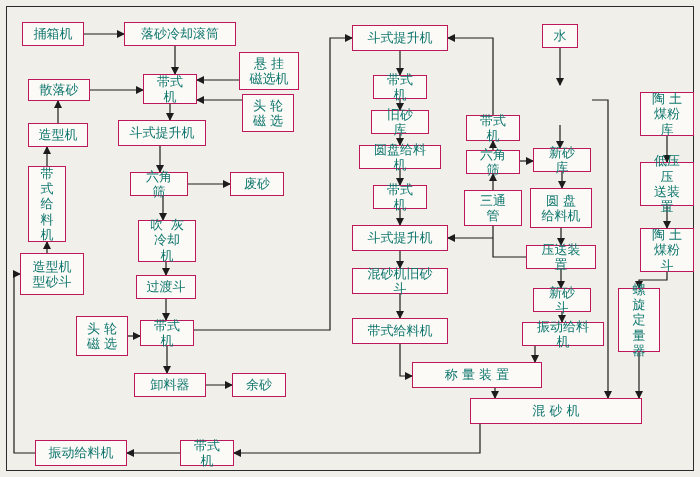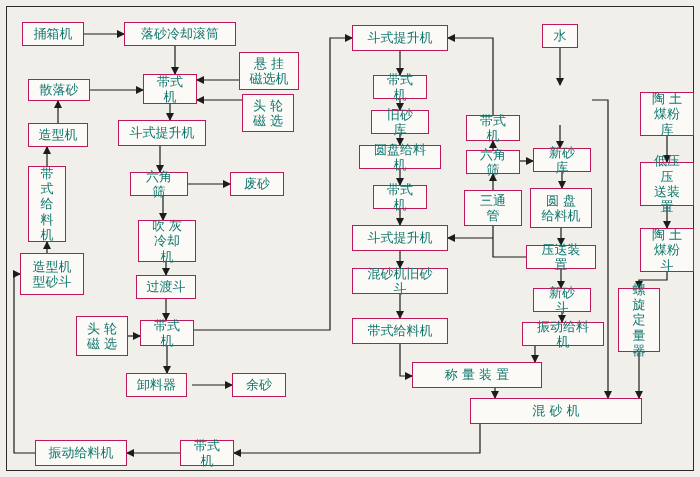--- a/index.html
+++ b/index.html
@@ -115,29 +115,29 @@
 磁选机</div>
     <div class="node" style="left: 242px; top: 94px; width: 52px; height: 38px;">头 轮
 磁 选</div>
     <div class="node" style="left: 28px; top: 123px; width: 60px; height: 24px;">造型机</div>
     <div class="node" style="left: 118px; top: 120px; width: 88px; height: 26px;">斗式提升机</div>
     <div class="node" style="left: 28px; top: 166px; width: 38px; height: 76px;">带 式
 给 料
 机</div>
     <div class="node" style="left: 130px; top: 172px; width: 58px; height: 24px;">六角筛</div>
     <div class="node" style="left: 230px; top: 172px; width: 54px; height: 24px;">废砂</div>
-    <div class="node" style="left: 138px; top: 220px; width: 58px; height: 42px;">吹 灰
+    <div class="node" style="left: 138px; top: 220px; width: 58px; height: 42px; font-family: Liberation Mono, monospace;">吹 灰
 冷却机</div>
     <div class="node" style="left: 20px; top: 253px; width: 64px; height: 42px;">造型机
 型砂斗</div>
     <div class="node" style="left: 136px; top: 275px; width: 60px; height: 24px;">过渡斗</div>
     <div class="node" style="left: 76px; top: 316px; width: 52px; height: 40px;">头 轮
 磁 选</div>
     <div class="node" style="left: 140px; top: 320px; width: 54px; height: 26px;">带式机</div>
-    <div class="node" style="left: 126px; top: 373px; width: 61px; height: 24px;">卸料器</div>
+    <div class="node" style="left: 134px; top: 373px; width: 72px; height: 24px;">卸料器</div>
     <div class="node" style="left: 232px; top: 373px; width: 54px; height: 24px;">余砂</div>
     <div class="node" style="left: 35px; top: 440px; width: 92px; height: 26px;">振动给料机</div>
     <div class="node" style="left: 180px; top: 440px; width: 54px; height: 26px;">带式机</div>
     <div class="node" style="left: 352px; top: 25px; width: 96px; height: 26px;">斗式提升机</div>
     <div class="node" style="left: 373px; top: 75px; width: 54px; height: 24px;">带式机</div>
     <div class="node" style="left: 371px; top: 110px; width: 58px; height: 24px;">旧砂库</div>
     <div class="node" style="left: 359px; top: 145px; width: 82px; height: 24px;">圆盘给料机</div>
     <div class="node" style="left: 373px; top: 185px; width: 54px; height: 24px;">带式机</div>
     <div class="node" style="left: 352px; top: 225px; width: 96px; height: 26px;">斗式提升机</div>
     <div class="node" style="left: 352px; top: 268px; width: 96px; height: 26px;">混砂机旧砂斗</div>

